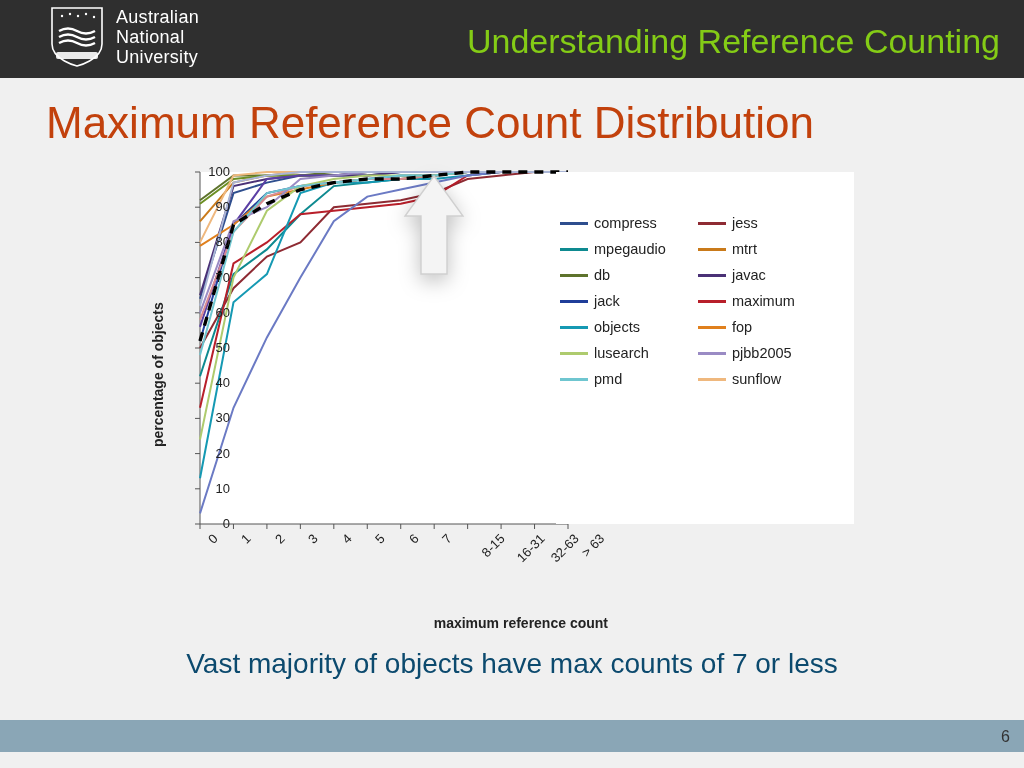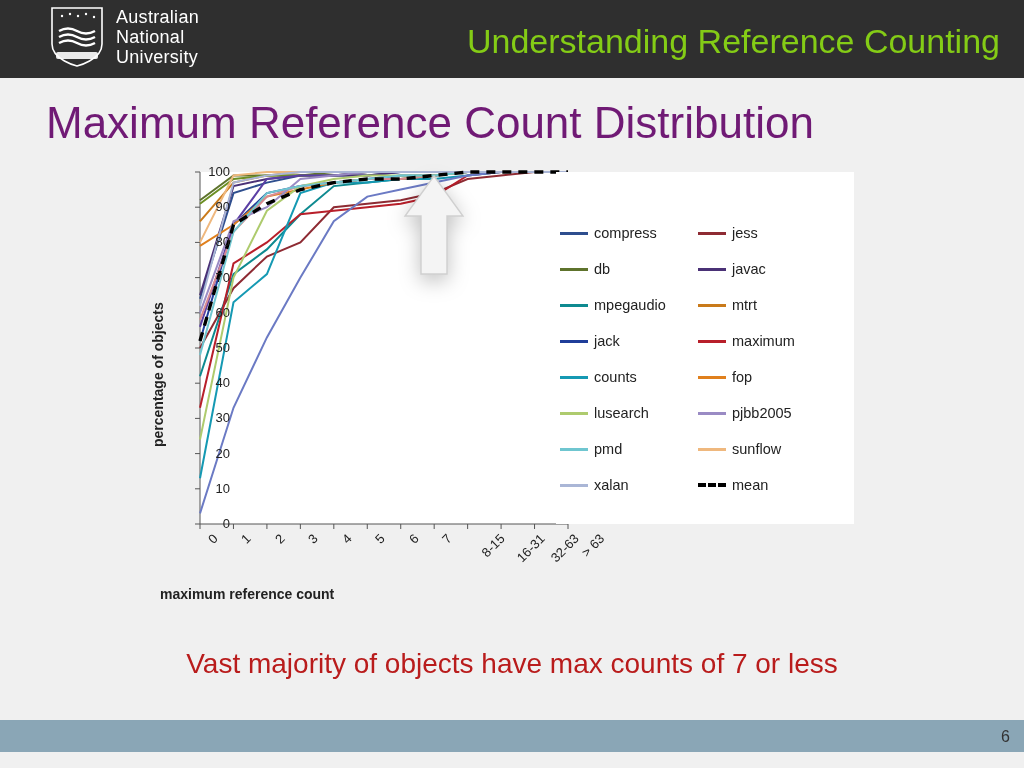--- a/index.html
+++ b/index.html
@@ -26,29 +26,29 @@
   }
   .header-title {
     position: absolute; right: 24px; top: 22px; color: #84cc16;
     font-size: 34px; font-weight: 400;
   }
   .body-area {
     position: absolute; left: 0; right: 0; top: 78px; bottom: 34px;
     background: #f0f0f0;
   }
   .title {
-    position: absolute; left: 46px; top: 20px; color: #701a75;
+    position: absolute; left: 46px; top: 20px; color: #c2410c;
     font-size: 44px; font-weight: 400;
   }
   .chart {
     position: absolute; left: 138px; top: 86px; width: 720px; height: 460px;
   }
   .caption {
     position: absolute; left: 0; right: 0; top: 570px;
-    text-align: center; color: #b91c1c; font-size: 28px;
+    text-align: center; color: #0c4a6e; font-size: 28px;
   }
   .footer {
     position: absolute; left: 0; right: 0; bottom: 0; height: 32px;
     background: #8aa6b6;
   }
   .page-num {
     position: absolute; right: 14px; bottom: 6px; color: #333;
     font-size: 16px;
   }
   .arrow-callout {
@@ -63,27 +63,27 @@
   .ytick {
     position: absolute; right: 100%; margin-right: 6px; color: #222;
     font-size: 13px; text-align: right; width: 30px;
   }
   .axis-title-y {
     position: absolute; transform: rotate(-90deg); transform-origin: left top;
     font-weight: 700; font-size: 14px; color: #222;
   }
   .axis-title-x {
     position: absolute; font-weight: 700; font-size: 14px; color: #222;
-    width: 100%; text-align: left;
+    width: 100%; text-align: right; margin-top: 29px;
   }
   .plot-bg { fill: #ffffff; }
   .legend-grid {
     position: absolute; font-size: 14.5px; color: #222;
   }
-  .legend-row { display: flex; align-items: center; height: 26px; margin-top: 10px; }
+  .legend-row { display: flex; align-items: center; height: 26px; }
   .legend-swatch {
     width: 28px; height: 0; border-top-width: 3px; border-top-style: solid;
     margin-right: 6px;
   }
   .legend-swatch.dashed { border-top-width: 4px; border-top-style: dashed; }
   .legend-name { min-width: 104px; }
 </style>
 </head>
 <body>
 
@@ -164,61 +164,55 @@
           <polyline points="62.0,177.0 95.5,60.8 128.9,39.7 162.4,25.6 195.8,18.6 229.3,15.0 262.7,15.0 296.2,11.5 329.6,8.0 363.1,8.0 396.5,8.0 430.0,8.0" fill="none" stroke="#000000" stroke-width="3.4" stroke-dasharray="9 7"></polyline>
           <rect x="418" y="8" width="298" height="352" fill="#ffffff"></rect>
         </svg><div class="ytick" style="left: 62px; top: 352px;">0</div><div class="ytick" style="left: 62px; top: 316.8px;">10</div><div class="ytick" style="left: 62px; top: 281.6px;">20</div><div class="ytick" style="left: 62px; top: 246.4px;">30</div><div class="ytick" style="left: 62px; top: 211.2px;">40</div><div class="ytick" style="left: 62px; top: 176px;">50</div><div class="ytick" style="left: 62px; top: 140.8px;">60</div><div class="ytick" style="left: 62px; top: 105.6px;">70</div><div class="ytick" style="left: 62px; top: 70.4px;">80</div><div class="ytick" style="left: 62px; top: 35.2px;">90</div><div class="ytick" style="left: 62px; top: 0px;">100</div><div class="xcat" style="left: 65px; top: 367px; transform: rotate(-45deg);">0</div><div class="xcat" style="left: 98.4545px; top: 367px; transform: rotate(-45deg);">1</div><div class="xcat" style="left: 131.909px; top: 367px; transform: rotate(-45deg);">2</div><div class="xcat" style="left: 165.364px; top: 367px; transform: rotate(-45deg);">3</div><div class="xcat" style="left: 198.818px; top: 367px; transform: rotate(-45deg);">4</div><div class="xcat" style="left: 232.273px; top: 367px; transform: rotate(-45deg);">5</div><div class="xcat" style="left: 265.727px; top: 367px; transform: rotate(-45deg);">6</div><div class="xcat" style="left: 299.182px; top: 367px; transform: rotate(-45deg);">7</div><div class="xcat" style="left: 332.636px; top: 367px; transform: rotate(-45deg);">8-15</div><div class="xcat" style="left: 366.091px; top: 367px; transform: rotate(-45deg);">16-31</div><div class="xcat" style="left: 399.545px; top: 367px; transform: rotate(-45deg);">32-63</div><div class="xcat" style="left: 433px; top: 367px; transform: rotate(-45deg);">&gt; 63</div><div class="axis-title-y" style="left: 12px; top: 282.56px;">percentage of objects</div><div class="axis-title-x" style="left: 22px; width: 448px; top: 422px;">maximum reference count</div><div class="legend-grid" style="left: 422px; top: 46px;">
           <div class="legend-row">
             <div class="legend-swatch" style="border-top-color: rgb(46, 78, 142);"></div>
             <div class="legend-name">compress</div>
             <div class="legend-swatch" style="border-top-color: rgb(142, 43, 51);"></div>
             <div class="legend-name">jess</div>
           </div>
           <div class="legend-row">
+            <div class="legend-swatch" style="border-top-color: rgb(14, 138, 144);"></div>
+            <div class="legend-name">mpegaudio</div>
+            <div class="legend-swatch" style="border-top-color: rgb(201, 122, 26);"></div>
+            <div class="legend-name">mtrt</div>
+          </div>
+          <div class="legend-row">
             <div class="legend-swatch" style="border-top-color: rgb(94, 115, 44);"></div>
             <div class="legend-name">db</div>
             <div class="legend-swatch" style="border-top-color: rgb(74, 49, 118);"></div>
             <div class="legend-name">javac</div>
           </div>
           <div class="legend-row">
-            <div class="legend-swatch" style="border-top-color: rgb(14, 138, 144);"></div>
-            <div class="legend-name">mpegaudio</div>
-            <div class="legend-swatch" style="border-top-color: rgb(201, 122, 26);"></div>
-            <div class="legend-name">mtrt</div>
-          </div>
-          <div class="legend-row">
             <div class="legend-swatch" style="border-top-color: rgb(31, 61, 153);"></div>
             <div class="legend-name">jack</div>
             <div class="legend-swatch" style="border-top-color: rgb(184, 31, 42);"></div>
             <div class="legend-name">maximum</div>
           </div>
           <div class="legend-row">
             <div class="legend-swatch" style="border-top-color: rgb(21, 153, 179);"></div>
-            <div class="legend-name">counts</div>
+            <div class="legend-name">objects</div>
             <div class="legend-swatch" style="border-top-color: rgb(224, 128, 29);"></div>
             <div class="legend-name">fop</div>
           </div>
           <div class="legend-row">
             <div class="legend-swatch" style="border-top-color: rgb(174, 203, 110);"></div>
             <div class="legend-name">lusearch</div>
             <div class="legend-swatch" style="border-top-color: rgb(154, 139, 196);"></div>
             <div class="legend-name">pjbb2005</div>
           </div>
           <div class="legend-row">
             <div class="legend-swatch" style="border-top-color: rgb(111, 198, 208);"></div>
             <div class="legend-name">pmd</div>
             <div class="legend-swatch" style="border-top-color: rgb(239, 184, 126);"></div>
             <div class="legend-name">sunflow</div>
           </div>
-          <div class="legend-row">
-            <div class="legend-swatch" style="border-top-color: rgb(170, 182, 214);"></div>
-            <div class="legend-name">xalan</div>
-            <div class="legend-swatch dashed" style="border-top-color: rgb(0, 0, 0);"></div>
-            <div class="legend-name">mean</div>
-          </div>
         </div><svg class="arrow-callout" width="66" height="105" style="position: absolute; left: 263.182px; top: 10px;">
           <path d="M33 2 L62 42 L46 42 L46 100 L20 100 L20 42 L4 42 Z" fill="#f4f4f4" stroke="#cfcfcf" stroke-width="1.4"></path>
         </svg></div>
 
     <div class="caption">Vast majority of objects have max counts of 7 or less</div>
   </div>
 
   <div class="footer"></div>
   <div class="page-num">6</div>
 </div>

